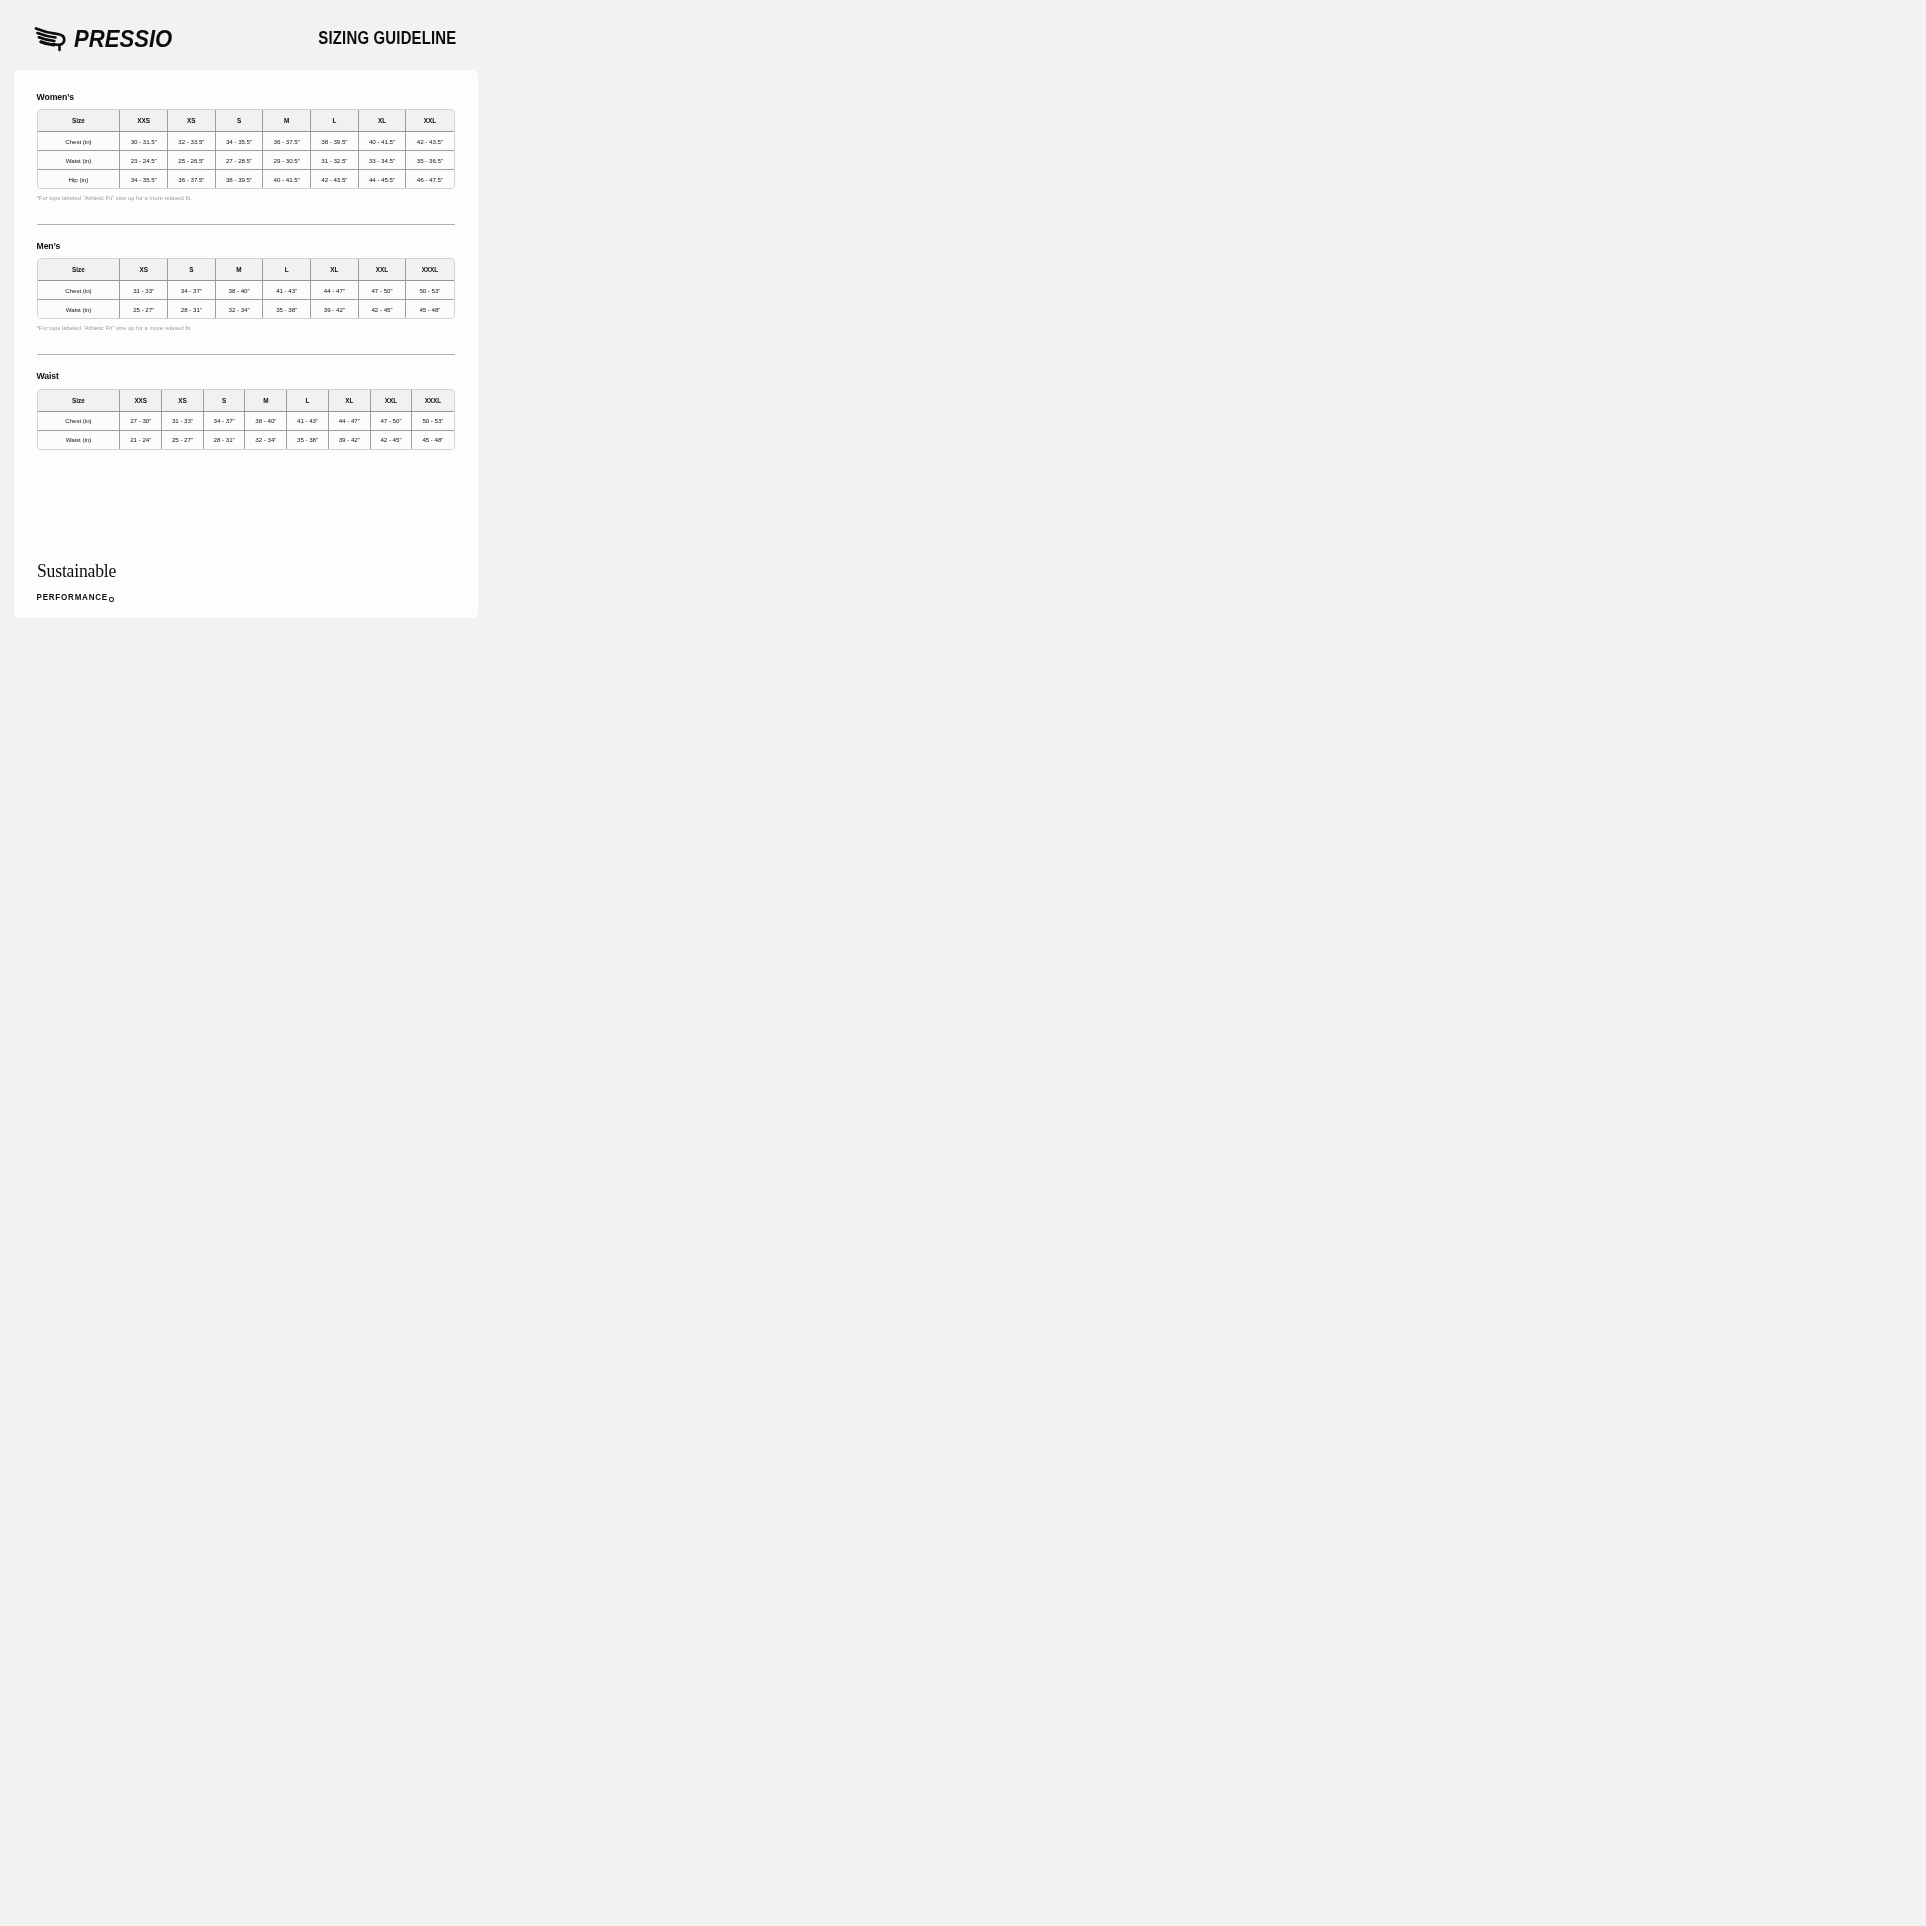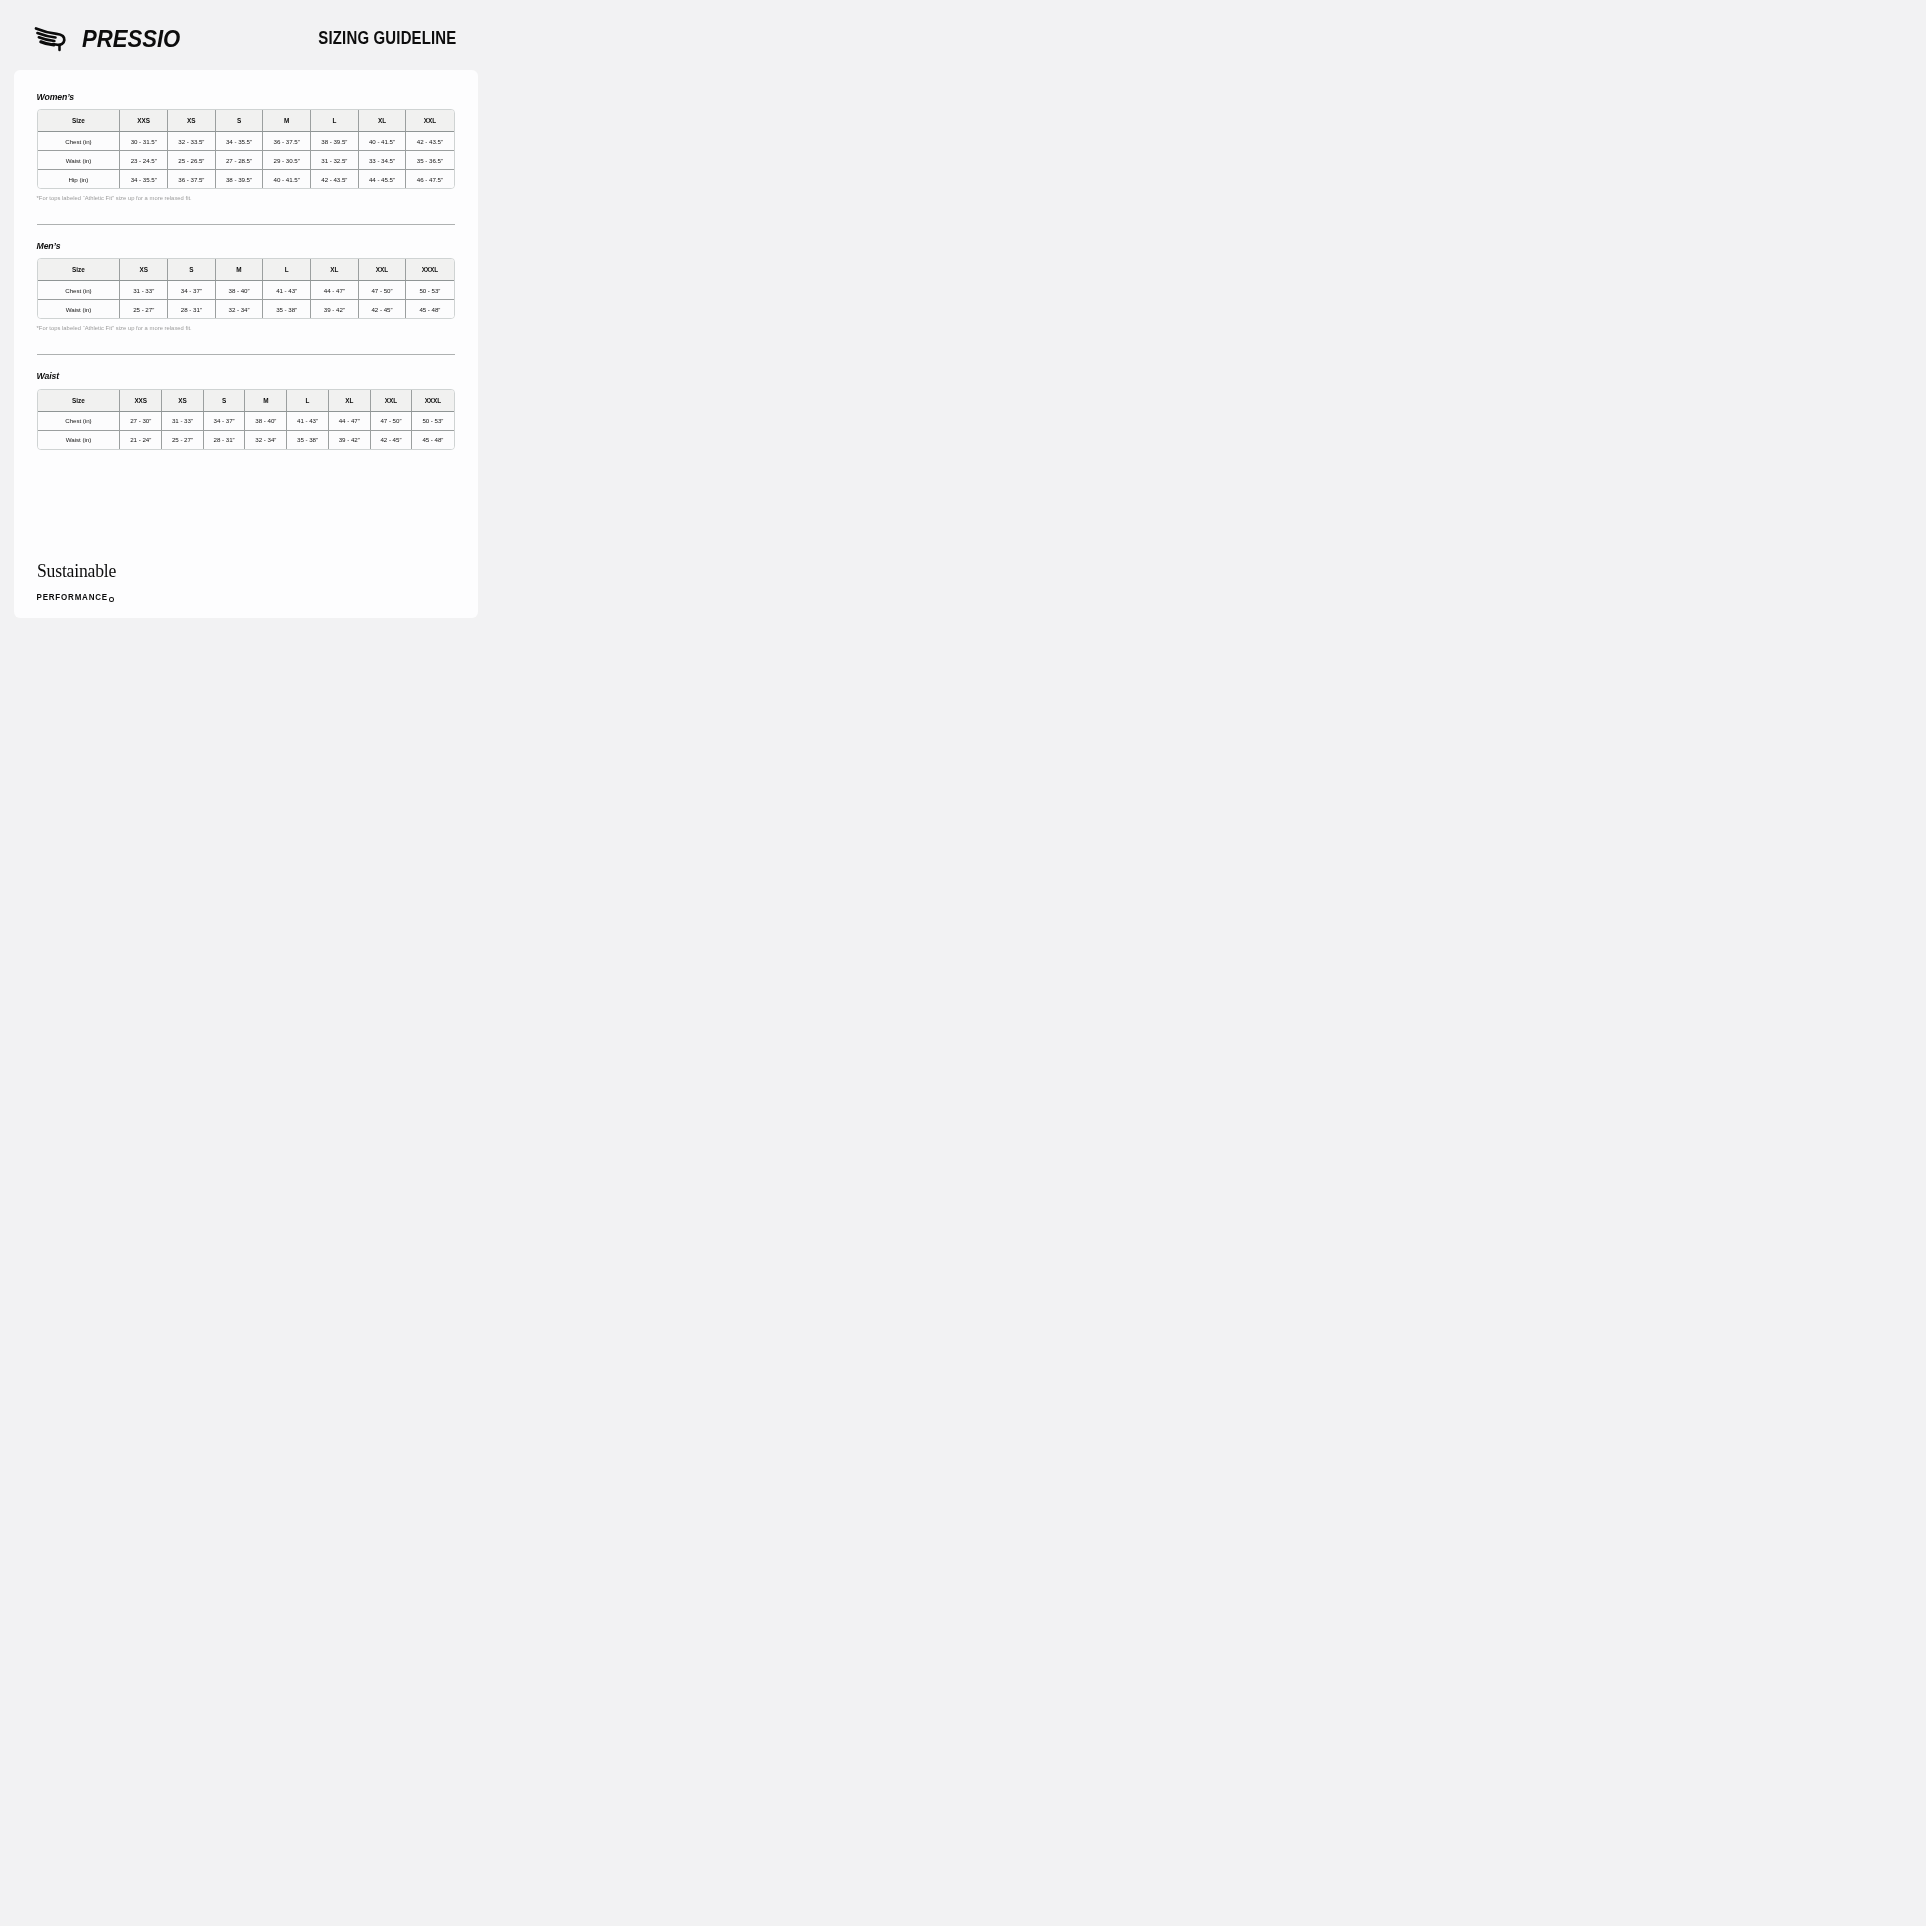--- a/index.html
+++ b/index.html
@@ -9,41 +9,41 @@
     font-family:"Liberation Sans", sans-serif;
     color:#0d0d0d;
     position:relative;
     overflow:hidden;
     -webkit-font-smoothing:antialiased;
   }
   .top-bar{
     position:absolute;left:34px;right:35px;top:9.2px;height:60px;
     display:flex;align-items:center;justify-content:space-between;
   }
-  .brand{display:flex;align-items:center;gap:14px;}
+  .brand{display:flex;align-items:center;gap:6px;}
   .brand-icon{width:34px;height:29px;display:block;}
   .brand-name{
     font-size:23.5px;font-weight:800;font-style:italic;
     letter-spacing:0px;transform:scaleX(.94);transform-origin:left center;
     white-space:nowrap;
   }
   .page-title{
     font-size:16.6px;font-weight:800;letter-spacing:0.2px;
     transform:scaleX(.9) scaleY(1.06);transform-origin:right center;
     white-space:nowrap;
   }
   .card{
     position:absolute;left:13.5px;top:70px;width:464px;height:548px;
     background:#fdfdfe;border-radius:6.2px;
     box-sizing:border-box;
     padding:21.6px 23px 0 23px;
   }
   .section-title{
     margin:0 0 7.7px 0;
-    font-size:8.7px;font-weight:800;letter-spacing:-0.1px;line-height:10px;font-style:italic;
+    font-size:8.7px;font-weight:800;letter-spacing:-0.1px;line-height:10px;
   }
   .table-wrap{
     border:0.4px solid #cfd3d3;border-radius:3.9px;overflow:hidden;
     background:#fcfcfd;
   }
   table.size-table{
     width:100%;border-collapse:collapse;table-layout:fixed;
   }
   table.size-table th{
     height:19px;background:#f1f1f0;

